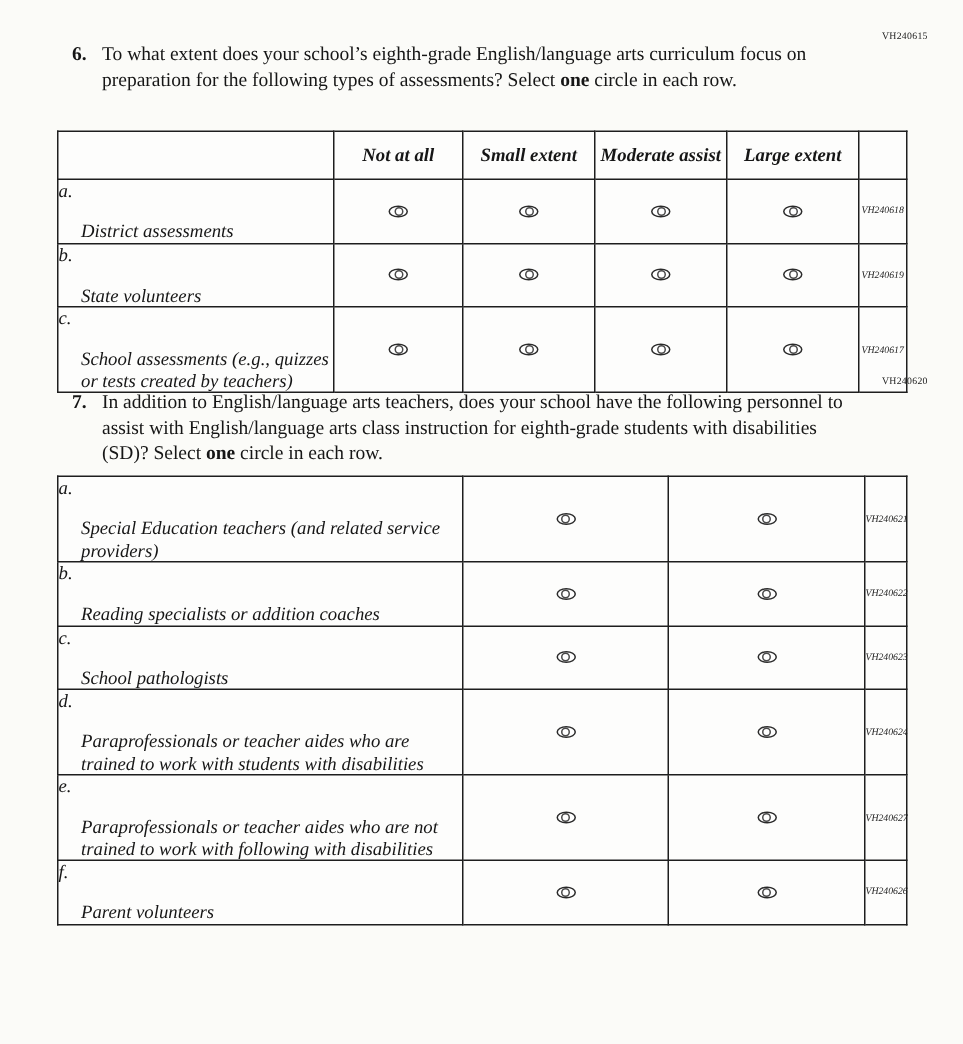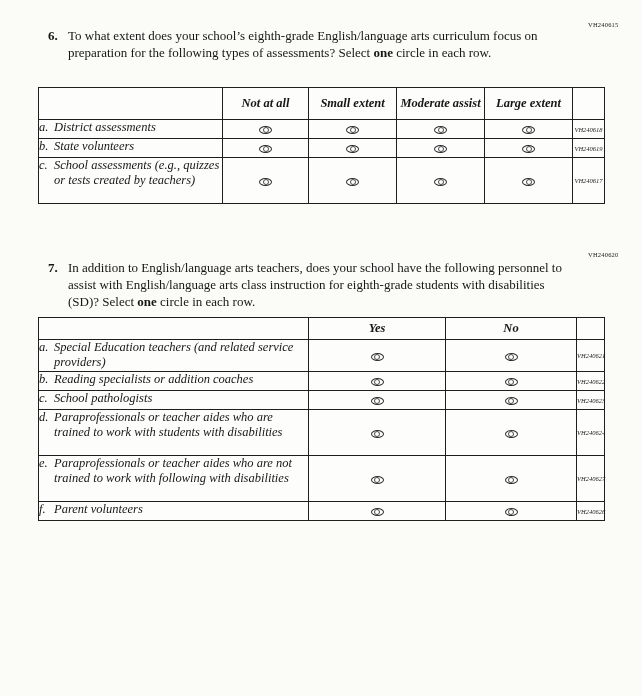--- a/index.html
+++ b/index.html
@@ -14,21 +14,21 @@
   .qnum{flex:0 0 20px;font-weight:bold;}
   .qtext{flex:1;}
   table.t{position:absolute;left:38px;border-collapse:collapse;table-layout:fixed;background:#fdfdfc;font-style:italic;}
   .t6{top:87px;width:566px;}
   .t7{top:317px;width:566px;}
   .t td,.t th{border:1px solid #1e1e1e;padding:0;}
   .t th{font-size:12.5px;font-weight:bold;text-align:center;vertical-align:middle;line-height:1.15;padding:2px;}
   .lbl{font-size:12.5px;vertical-align:top;padding:1px 2px 1px 3px;line-height:1.16;}
   .lblflex{display:flex;}
   .letter{flex:0 0 15px;}
-  .ltext{flex:1;padding-right:2px;}
+  .ltext{flex:1;padding-right:2px;margin-top:27px;}
   .ov{text-align:center;vertical-align:middle;}
   .oval{display:inline-block;width:13px;height:8px;border:1px solid #2b2b2b;border-radius:50%;position:relative;background:#fff;}
   .oval::after{content:"";position:absolute;left:50%;top:50%;width:4px;height:4px;margin:-3px 0 0 -3px;border:1px solid #4a4a4a;border-radius:50%;}
   .dl{border-left:3px double #1e1e1e;}
   .codecell{font-size:6.5px;text-align:center;vertical-align:middle;color:#222;padding:0 1px;}
 </style>
 </head>
 <body>
 
 <div class="page">
@@ -108,26 +108,20 @@
   </div>
 
   <table class="t t7">
     <colgroup>
         <col style="width:270px">
         <col style="width:137px">
         <col style="width:131px">
         <col style="width:28px">
       </colgroup>
     <tbody>
-        <tr style="height:22px">
-      <td></td>
-      <th>Yes</th>
-      <th>No</th>
-      <td></td>
-    </tr>
     <tr style="height:32px">
       <td class="lbl">
             <div class="lblflex">
               <span class="letter">a.</span>
               <span class="ltext">Special Education teachers (and related service providers)</span>
             </div>
           </td>
       <td class="ov"><span class="oval"></span></td>
       <td class="ov"><span class="oval"></span></td>
       <td class="codecell">VH240621</td>

